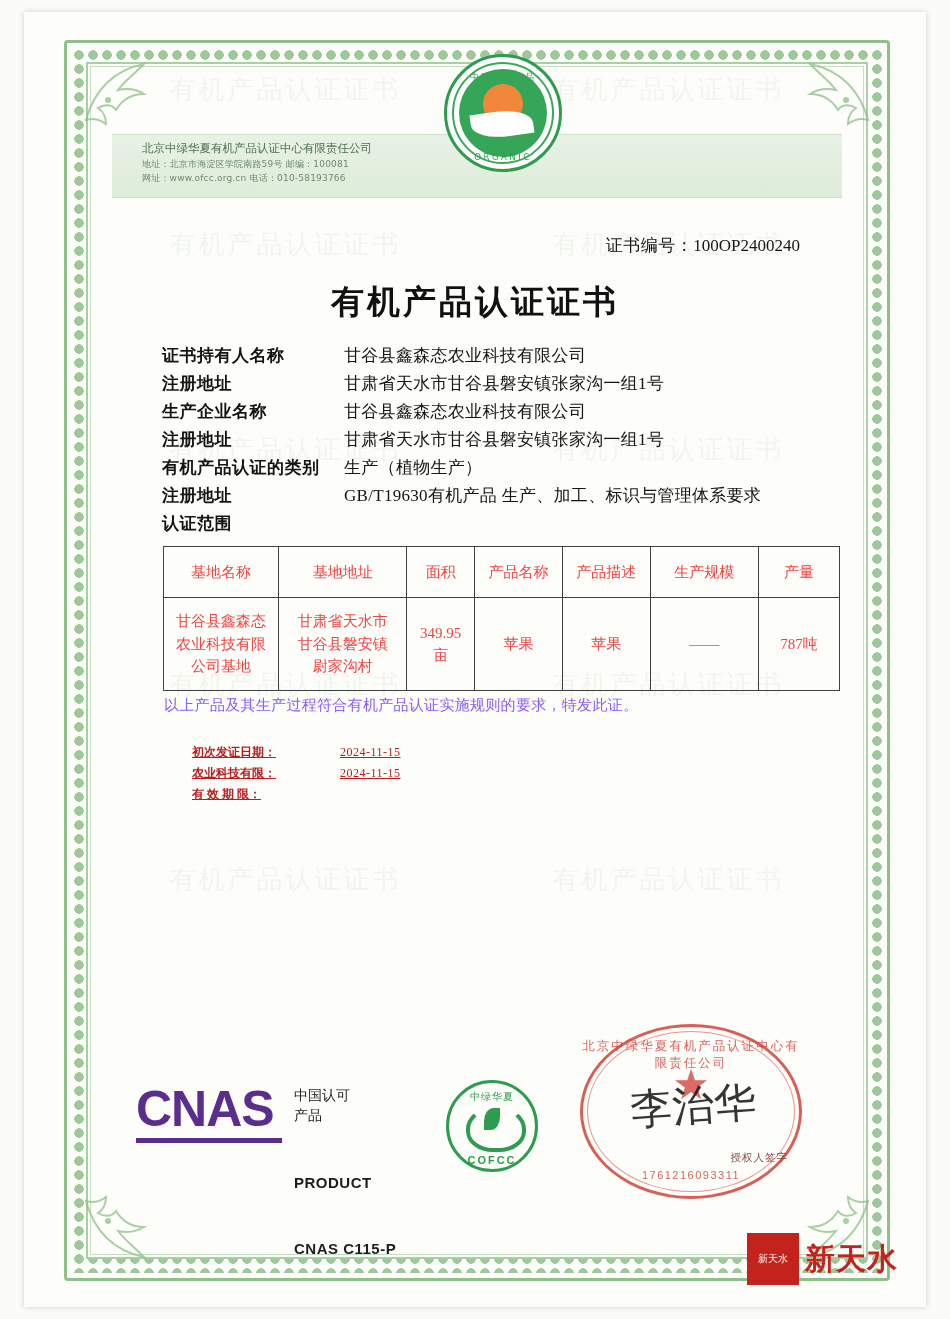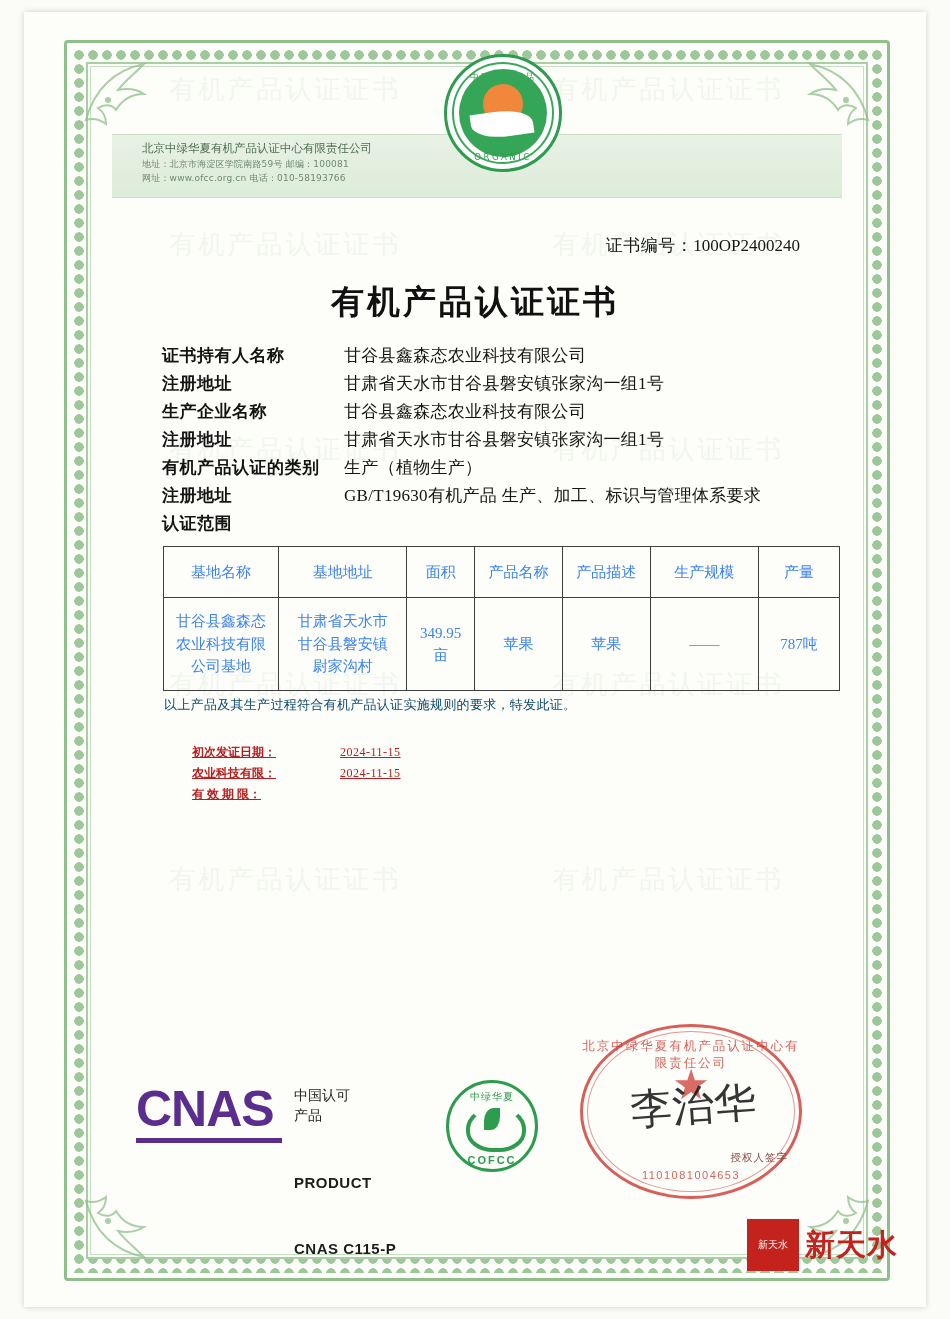--- a/index.html
+++ b/index.html
@@ -246,21 +246,21 @@
   .table-wrap {
     position: absolute;
     left: 139px;
     top: 534px;
     width: 677px;
   }
   table.scope {
     border-collapse: collapse;
     width: 100%;
     font-size: 15px;
-    color: #3b82f6;
+    color: #ef4444;
   }
   table.scope th, table.scope td {
     border: 1px solid #3f3f3f;
     text-align: center;
     vertical-align: middle;
     padding: 6px 3px;
     font-weight: normal;
     line-height: 1.5;
   }
   table.scope th { height: 38px; }
@@ -271,22 +271,22 @@
   .col-d { width: 13%; }
   .col-e { width: 13%; }
   .col-f { width: 16%; }
   .col-g { width: 12%; }
 
   .statement {
     position: absolute;
     left: 140px;
     top: 684px;
     width: 690px;
-    font-size: 13px;
-    color: #0c4a6e;
+    font-size: 15px;
+    color: #8b5cf6;
     letter-spacing: .3px;
   }
 
   .dates {
     position: absolute;
     left: 168px;
     top: 730px;
     font-size: 12px;
     color: #b91c1c;
     line-height: 1.75;
@@ -457,21 +457,21 @@
     font-size: 10.5px;
     color: #8a4a45;
     letter-spacing: 1px;
     font-family: "DejaVu Sans", sans-serif;
   }
 
   
   .news-wm {
     position: absolute;
     right: 28px;
-    bottom: 36px;
+    bottom: 22px;
     display: flex;
     align-items: center;
     height: 52px;
   }
   .news-wm .box {
     width: 52px; height: 52px;
     background: #c4231d;
     color: #ffffff;
     display: flex;
     align-items: center;
@@ -670,21 +670,21 @@
       <div class="en">COFCC</div>
     </div>
 
     <div class="stamp">
       <div class="ellipse"></div>
       <div class="ellipse2"></div>
       <div class="arc-text">北京中绿华夏有机产品认证中心有限责任公司</div>
       <div class="star">★</div>
       <div class="sign">李治华</div>
       <div class="sign-note">授权人签字</div>
-      <div class="num">1101081004653</div>
+      <div class="num">1761216093311</div>
     </div>
 
     <div class="news-wm">
       <div class="box">新天水</div>
       <div class="word">新天水</div>
     </div>
 
   </div>
 </div>
 

